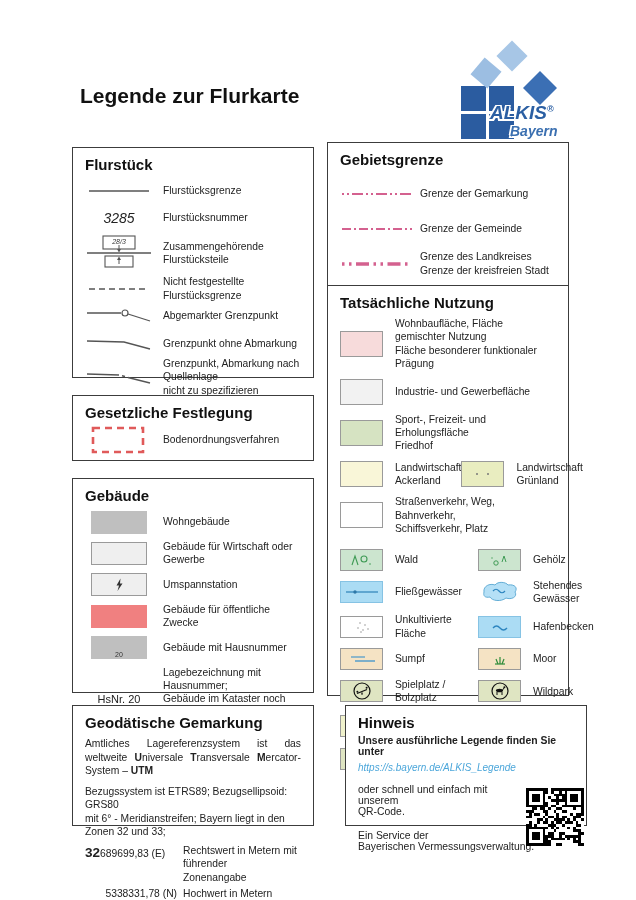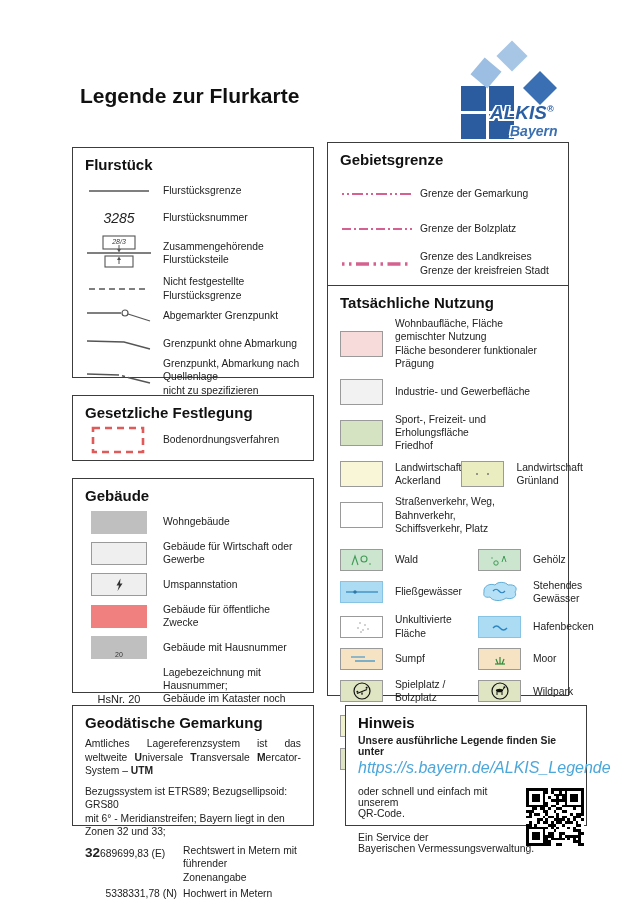--- a/index.html
+++ b/index.html
@@ -42,21 +42,21 @@
   .nrow{display:flex;align-items:center;}
   .asw{width:43px;height:26px;box-sizing:border-box;border:0.9px solid #9a9a9a;flex-shrink:0;display:flex;align-items:center;justify-content:center;}
   .nrow .lbl{margin-left:12px;}
   .nrow .lbl.w72{width:73px;margin-left:12px;}
   .symgrid{margin-top:13px;padding:0 12px;display:grid;grid-template-columns:43px 71px 43px auto;column-gap:12px;row-gap:8px;align-items:center;}
   .ssw{width:43px;height:22px;box-sizing:border-box;border:0.9px solid #9a9a9a;display:flex;align-items:center;justify-content:center;}
   .ssw.noborder{border:none;}
   
   .hin-body{padding:2px 12px;position:relative;height:86px;}
   .hin-bold{font-size:10.4px;font-weight:bold;}
-  .hin-link{font-size:16px;font-style:italic;color:#4ba6da;text-decoration:none;display:inline-block;margin-top:2px;}
+  .hin-link{font-size:10px;font-style:italic;color:#4ba6da;text-decoration:none;display:inline-block;margin-top:2px;}
   .hin-text{font-size:10.4px;margin-top:9px;white-space:pre-line;max-width:160px;}
   .hin-text2{font-size:10.4px;margin-top:13px;white-space:pre-line;}
   .qr{position:absolute;right:2px;top:55px;width:58px;height:58px;}
   
   .grows{padding:6px 10px;}
   .grow{display:flex;align-items:center;min-height:35px;}
   .grow .symcell{width:78px;}
   .grow .lbl{margin-left:4px;}
 </style>
 </head>
@@ -235,21 +235,21 @@
           </svg>
       </span>
       <span class="lbl">Grenze der Gemarkung</span>
     </div>
     <div class="grow">
       <span class="symcell">
         <svg width="72" height="10">
             <line x1="1" y1="5" x2="71" y2="5" stroke="#d4618f" stroke-width="2" stroke-dasharray="9 3 2 3"></line>
           </svg>
       </span>
-      <span class="lbl">Grenze der Bolzplatz</span>
+      <span class="lbl">Grenze der Gemeinde</span>
     </div>
     <div class="grow">
       <span class="symcell">
         <svg width="72" height="10">
             <line x1="1" y1="5" x2="71" y2="5" stroke="#d4618f" stroke-width="3.6" stroke-dasharray="2.5 4.5 2.5 4.5 13 4.5"></line>
           </svg>
       </span>
       <span class="lbl">Grenze des Landkreises
 Grenze der kreisfreien Stadt</span>
     </div>

